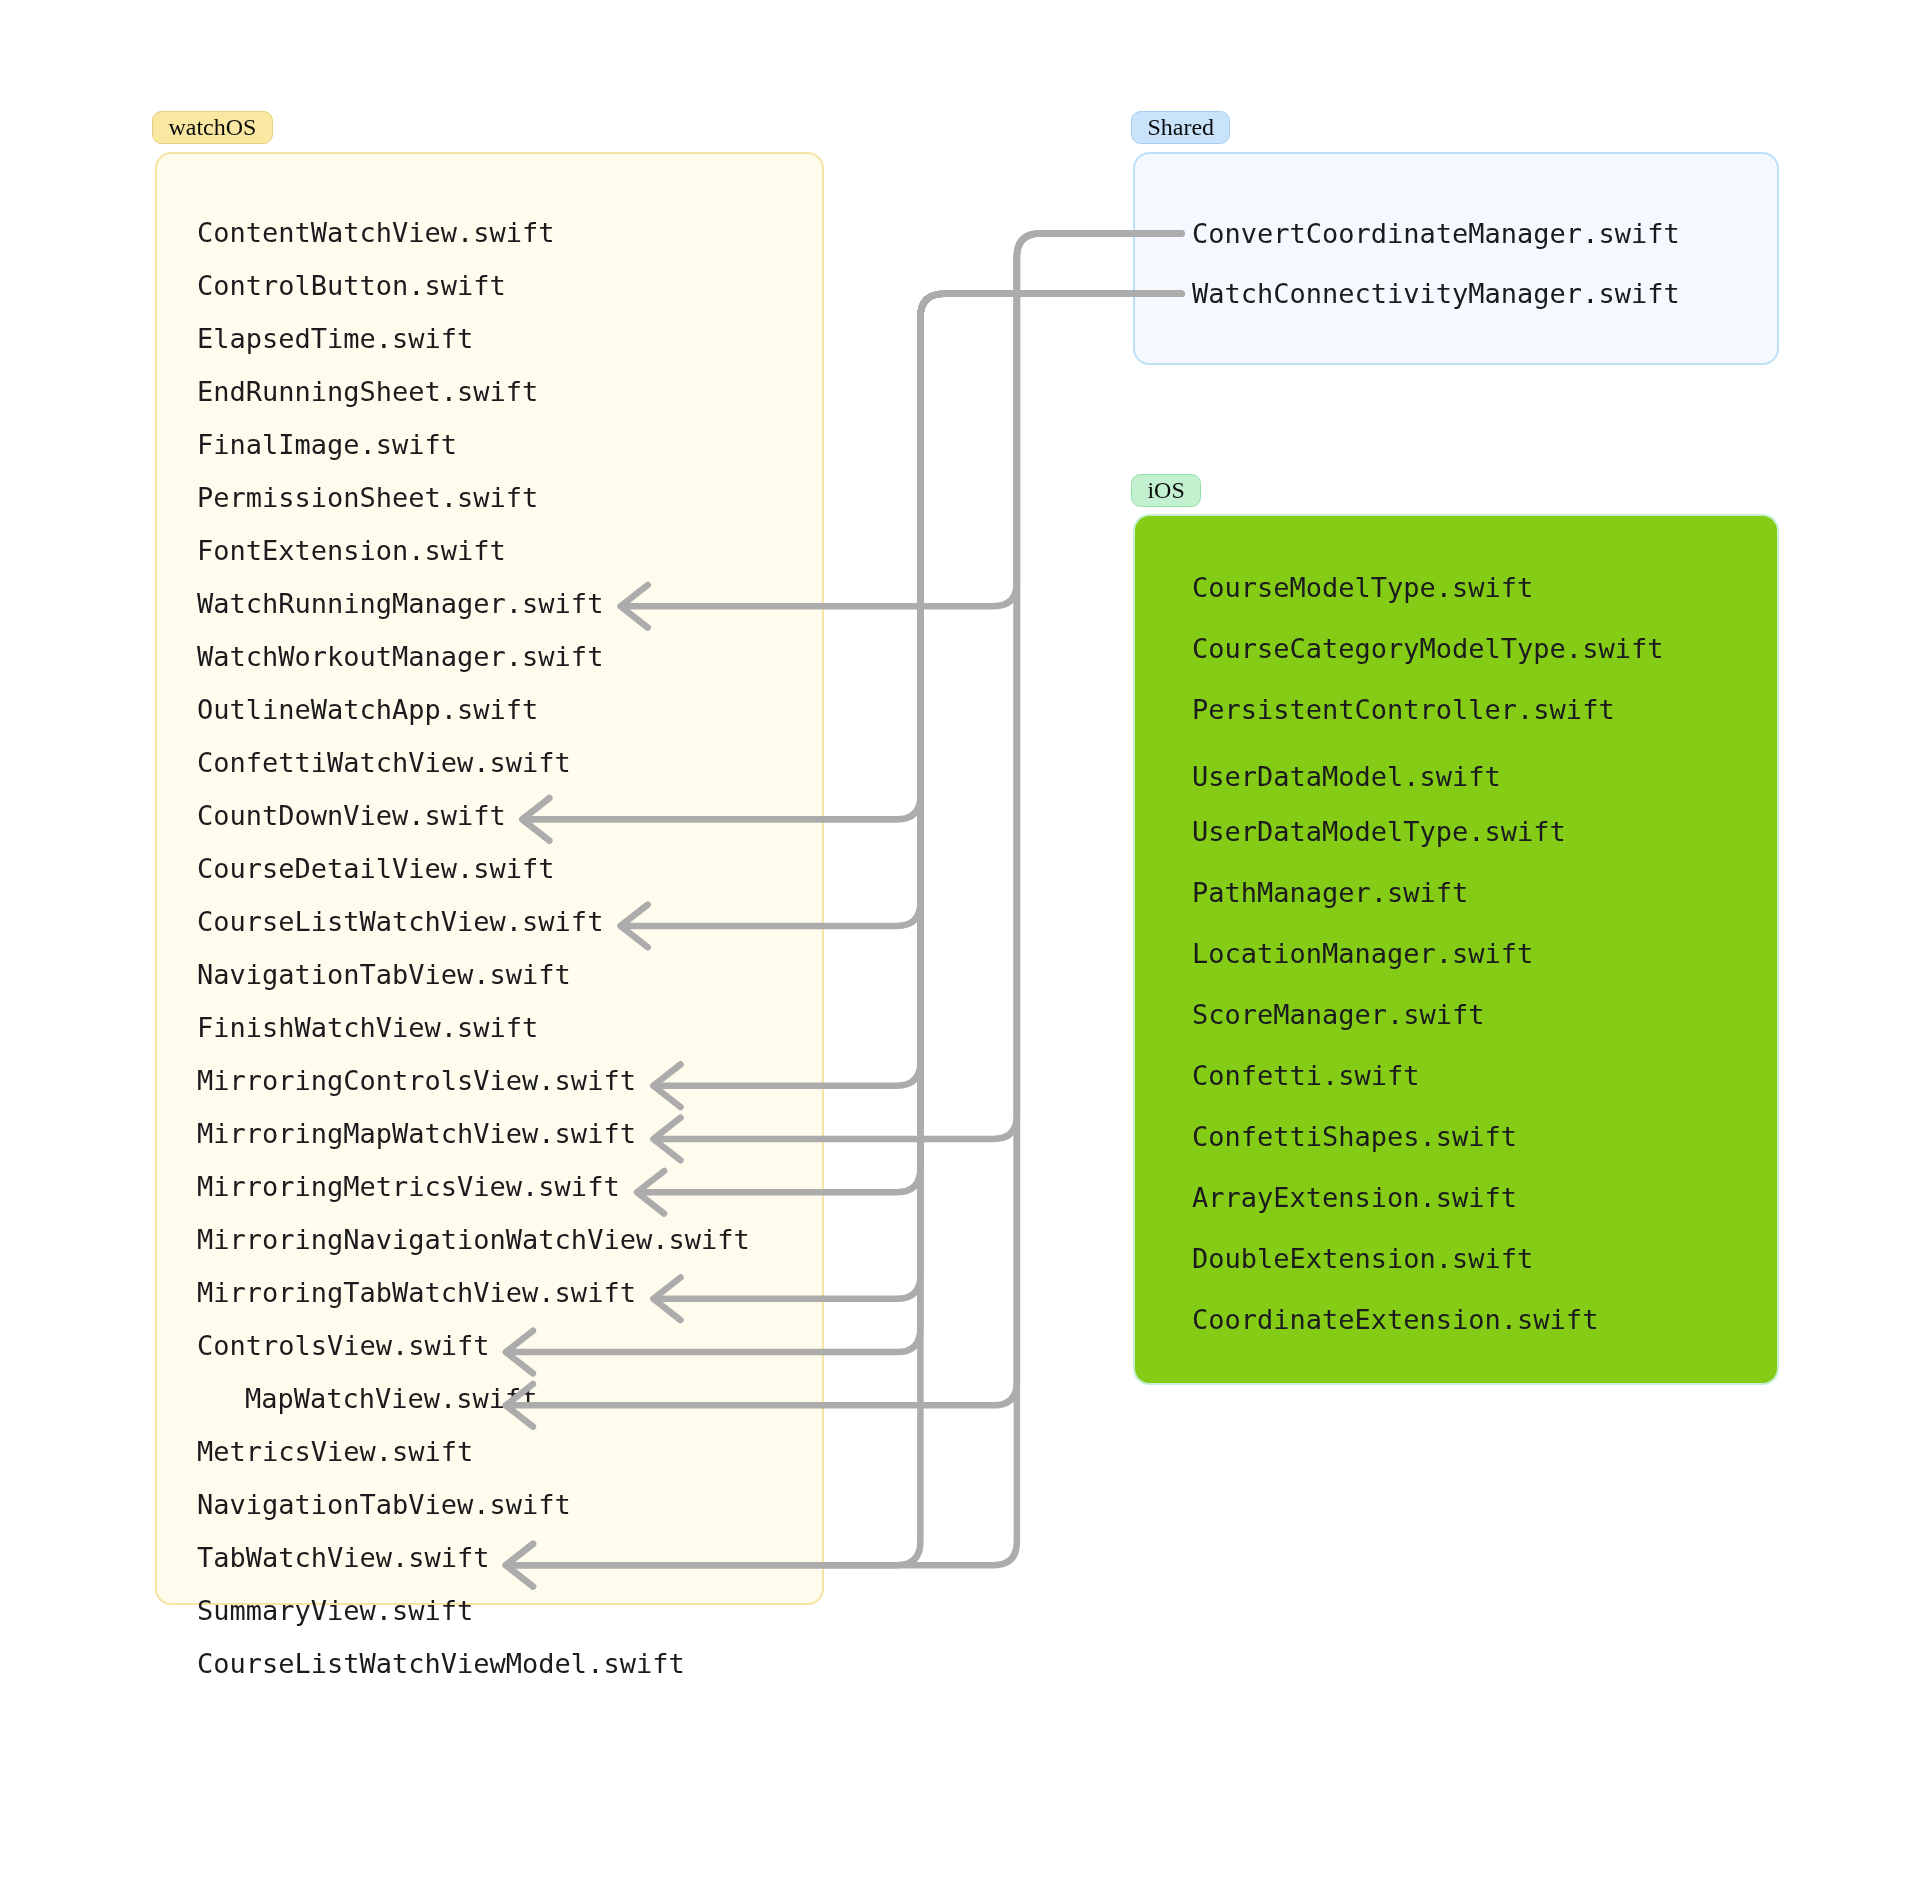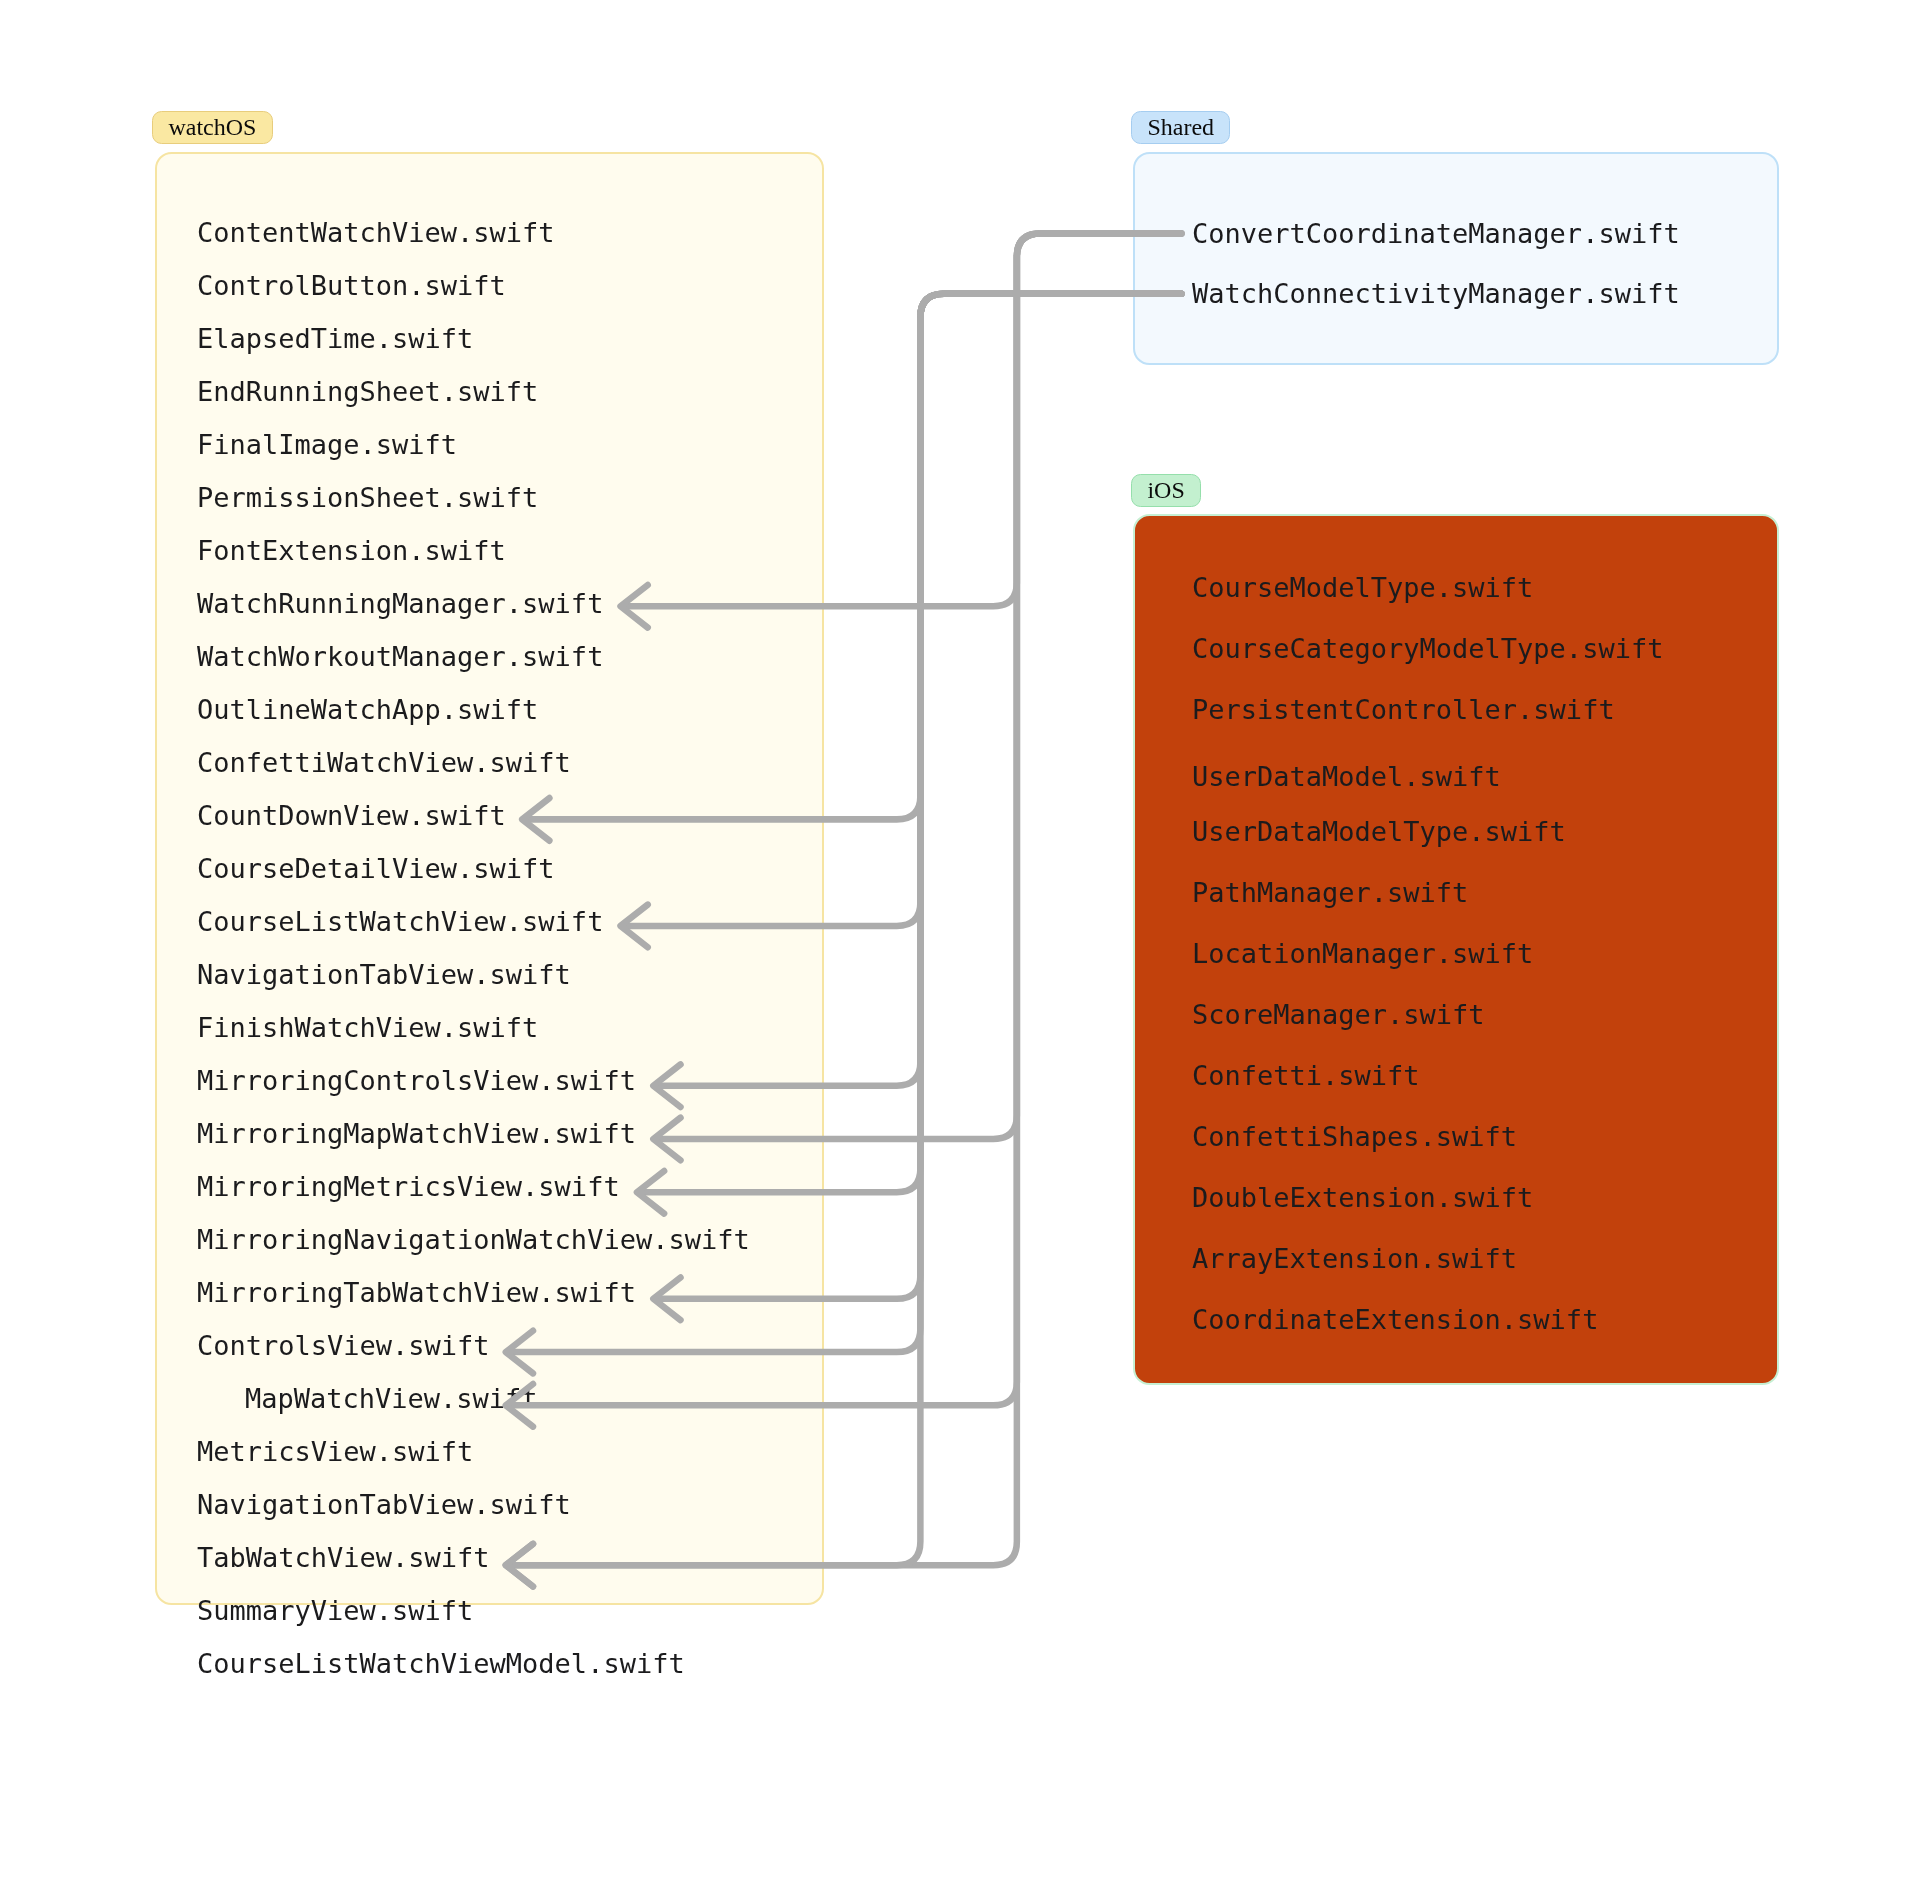--- a/index.html
+++ b/index.html
@@ -133,21 +133,21 @@
         </div>
         <div class="file-item">
           <span class="file-label" style="color: rgb(27, 27, 29);">WatchConnectivityManager.swift</span>
         </div>
       </div>
   </div>
 
   <div class="badge" id="badge-ios" style="background: rgb(195, 240, 207); border-color: rgb(149, 223, 171);">
     <span>iOS</span>
   </div>
-  <div class="box" id="box-ios" style="background: #c2410c; border-color: rgb(198, 239, 211);">
+  <div class="box" id="box-ios" style="background: #84cc16; border-color: rgb(198, 239, 211);">
     <div class="file-list">
         <div class="file-item">
           <span class="file-label" style="color: rgb(27, 27, 29);">CourseModelType.swift</span>
         </div>
         <div class="file-item">
           <span class="file-label" style="color: rgb(27, 27, 29);">CourseCategoryModelType.swift</span>
         </div>
         <div class="file-item">
           <span class="file-label" style="color: rgb(27, 27, 29);">PersistentController.swift</span>
         </div>
@@ -166,24 +166,24 @@
         <div class="file-item">
           <span class="file-label" style="color: rgb(27, 27, 29);">ScoreManager.swift</span>
         </div>
         <div class="file-item">
           <span class="file-label" style="color: rgb(27, 27, 29);">Confetti.swift</span>
         </div>
         <div class="file-item">
           <span class="file-label" style="color: rgb(27, 27, 29);">ConfettiShapes.swift</span>
         </div>
         <div class="file-item">
+          <span class="file-label" style="color: rgb(27, 27, 29);">ArrayExtension.swift</span>
+        </div>
+        <div class="file-item">
           <span class="file-label" style="color: rgb(27, 27, 29);">DoubleExtension.swift</span>
-        </div>
-        <div class="file-item">
-          <span class="file-label" style="color: rgb(27, 27, 29);">ArrayExtension.swift</span>
         </div>
         <div class="file-item">
           <span class="file-label" style="color: rgb(27, 27, 29);">CoordinateExtension.swift</span>
         </div>
       </div>
   </div>
 
   <svg id="connectors" viewBox="0 0 3254 3206" xmlns="http://www.w3.org/2000/svg">
       <g fill="none" stroke="#ACACAC" stroke-width="11" stroke-linecap="round" stroke-linejoin="round">
         <path d="M 1996 394 L 1758 394 Q 1718 394 1718 434 L 1718 984 Q 1718 1024 1678 1024 L 1058.359375 1024"></path>

